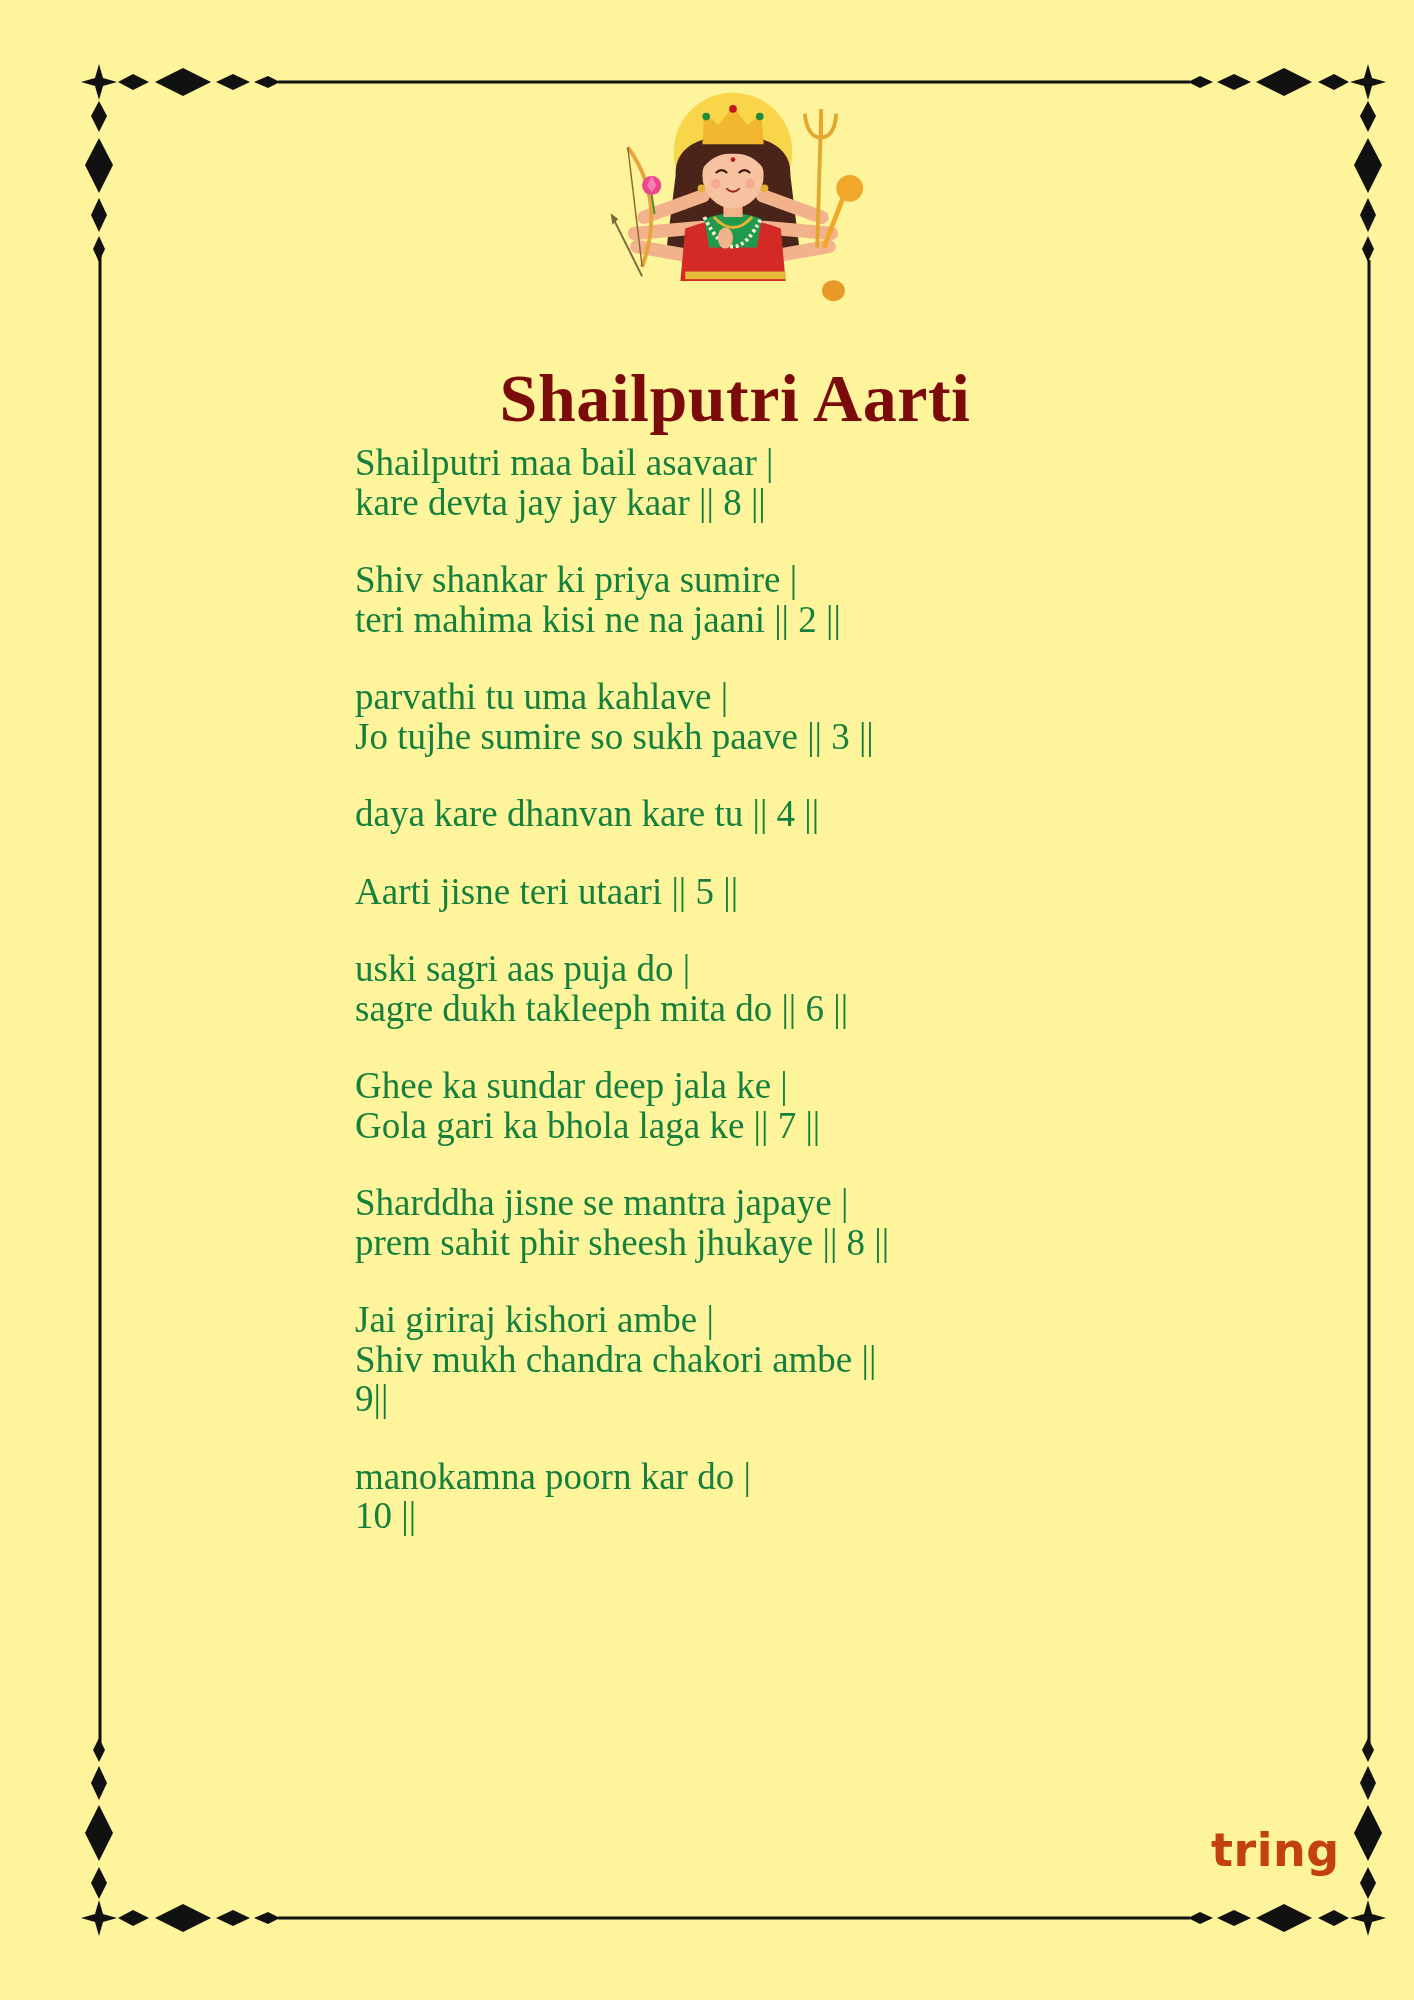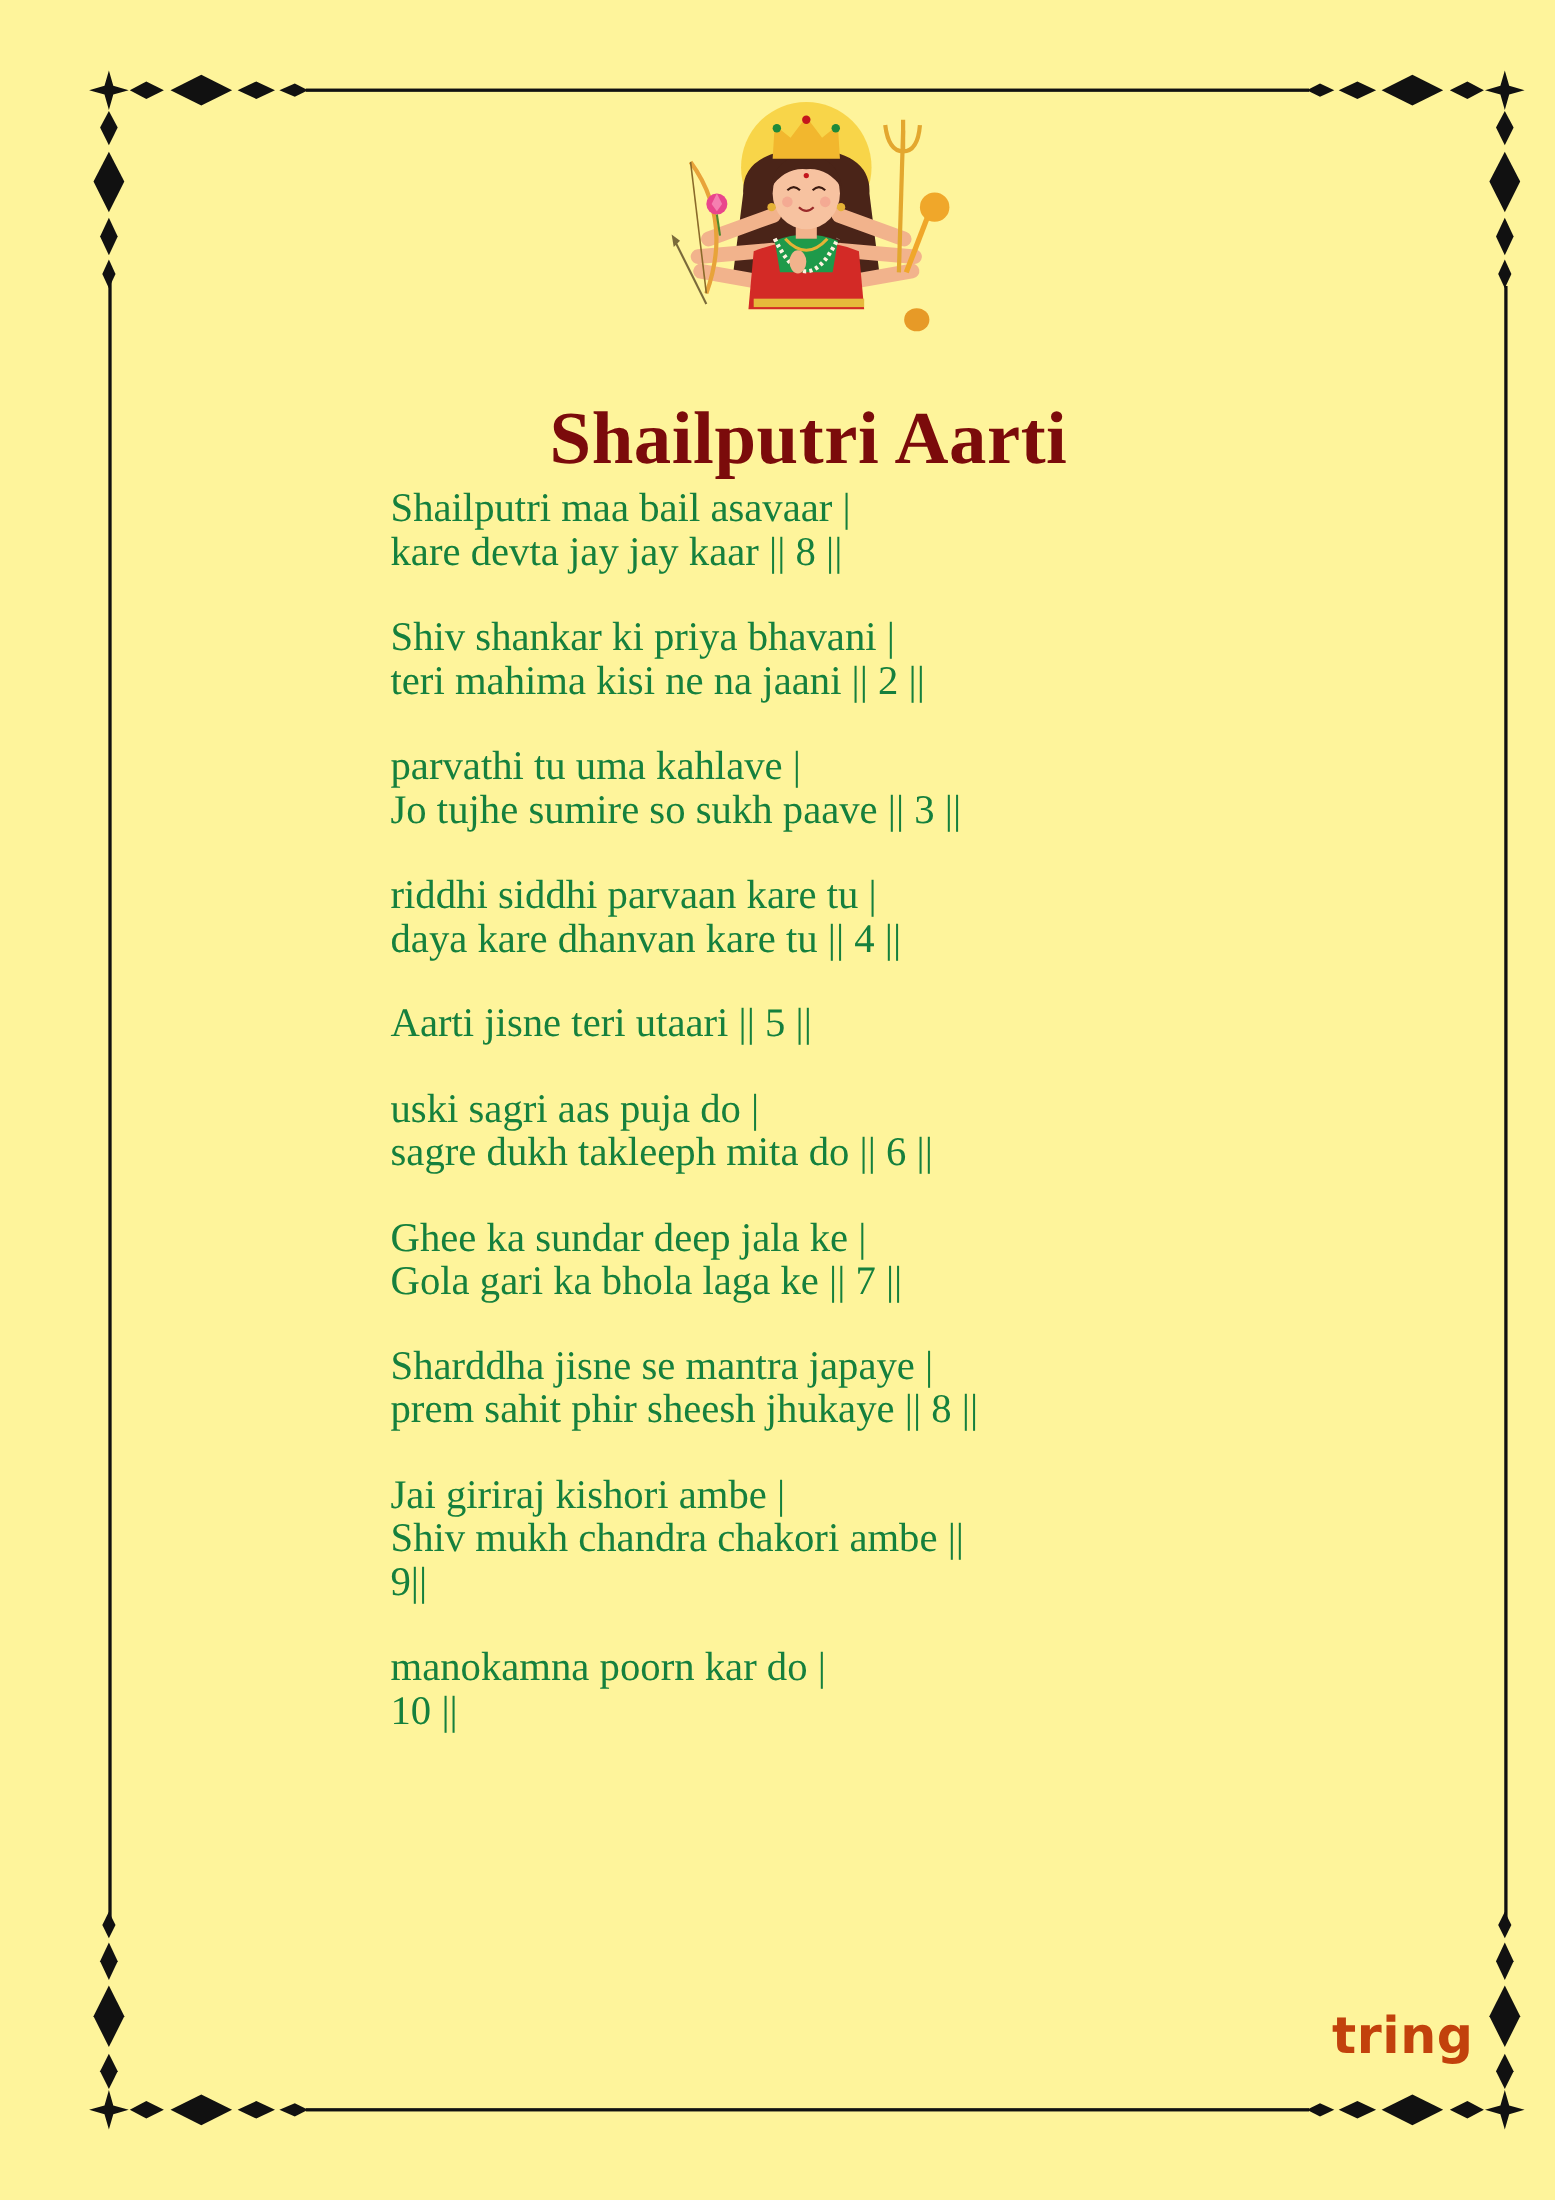--- a/index.html
+++ b/index.html
@@ -209,29 +209,28 @@
   </svg>
 
   <h1 class="title">Shailputri Aarti</h1>
 
   <div class="verses">
     <div class="verse">
       <span class="verse-line">Shailputri maa bail asavaar |</span>
       <span class="verse-line">kare devta jay jay kaar || 8 ||</span>
     </div>
     <div class="verse">
-      <span class="verse-line">Shiv shankar ki priya bhavani |</span>
+      <span class="verse-line">Shiv shankar ki priya sumire |</span>
       <span class="verse-line">teri mahima kisi ne na jaani || 2 ||</span>
     </div>
     <div class="verse">
       <span class="verse-line">parvathi tu uma kahlave |</span>
       <span class="verse-line">Jo tujhe sumire so sukh paave || 3 ||</span>
     </div>
     <div class="verse">
-      <span class="verse-line">riddhi siddhi parvaan kare tu |</span>
       <span class="verse-line">daya kare dhanvan kare tu || 4 ||</span>
     </div>
     <div class="verse">
       <span class="verse-line">Aarti jisne teri utaari || 5 ||</span>
     </div>
     <div class="verse">
       <span class="verse-line">uski sagri aas puja do |</span>
       <span class="verse-line">sagre dukh takleeph mita do || 6 ||</span>
     </div>
     <div class="verse">

